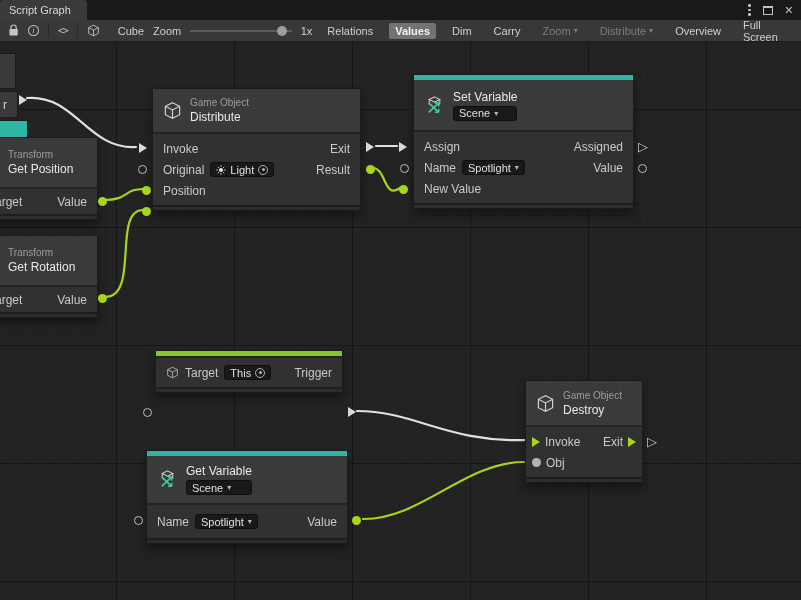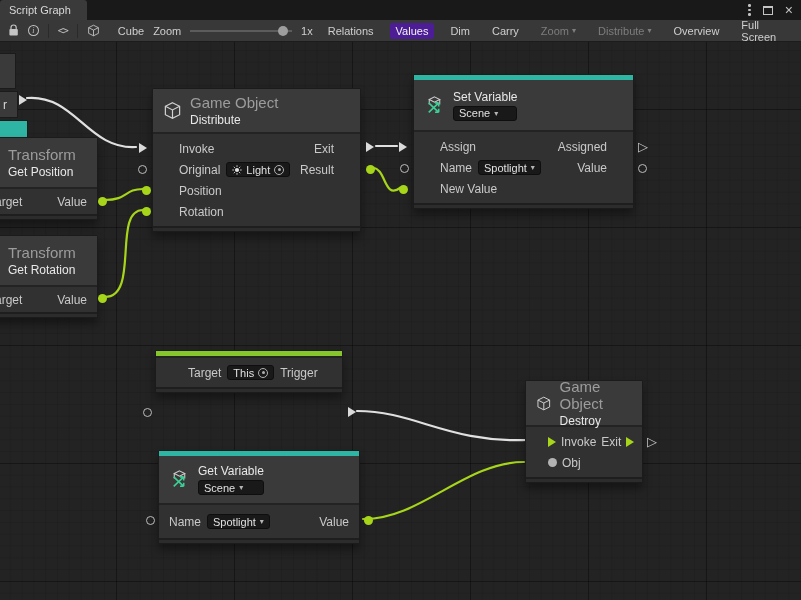--- a/index.html
+++ b/index.html
@@ -37,21 +37,21 @@
     font-size:8px; color:#c0c0c0; display:flex; align-items:center; justify-content:center;
     font-family:"Liberation Serif", serif; font-style:italic;
   }
   .code-glyph { font-family:"DejaVu Sans Mono", monospace; font-size:10px; color:#c0c0c0; letter-spacing:-1px; }
   .chip { display:flex; align-items:center; gap:18px; }
   .slider { position:relative; width:104px; height:12px; }
   .slider .track { position:absolute; left:0; right:0; top:5px; height:2px; background:#5c5c5c; }
   .slider .knob { position:absolute; top:1px; left:86%; width:10px; height:10px; border-radius:50%; background:#9e9e9e; }
   .tb-buttons { margin-left:auto; display:flex; align-items:center; gap:10px; }
   .tb-btn { padding:2px 6px; border-radius:2px; color:#cfcfcf; font-size:11px; display:flex; gap:3px; align-items:center; }
-  .tb-btn.active { background:#4c1d95; color:#f2f2f2; }
+  .tb-btn.active { background:#737373; color:#f2f2f2;font-weight:bold; }
   .tb-btn.disabled { color:#7d7d7d; }
   .tb-btn .caret { font-size:8px; }
 
   
   .canvas {
     position:relative; width:801px; height:558px; overflow:hidden;
     background-color:#232323;
     background-image:
       linear-gradient(to right, rgba(0,0,0,.30) 1px, transparent 1px),
       linear-gradient(to bottom, rgba(0,0,0,.30) 1px, transparent 1px),
@@ -66,23 +66,23 @@
   .node {
     position:absolute; z-index:2;
     background:#363636; border:1px solid #1b1b1b; border-radius:2px;
     box-shadow:0 6px 10px rgba(0,0,0,.38);
   }
   .accent { height:5px; }
   .accent.teal { background:#2fb5a4; }
   .accent.green { background:#86c62c; }
   .hd { display:flex; align-items:center; gap:8px; padding:0 10px; background:#3a3a3a; }
   .hd .col { display:flex; flex-direction:column; gap:2px; }
-  .cat { font-size:15px; color:#9c9c9c; }
+  .cat { font-size:10px; color:#9c9c9c; }
   .ttl { font-size:12px; color:#e8e8e8; }
-  .bd { background:#313131; border-top:2px solid #232323; padding:4px 16px; }
+  .bd { background:#313131; border-top:2px solid #232323; padding:4px 0; }
   .row { height:21px; display:flex; align-items:center; padding:0 10px; font-size:12px; color:#c9c9c9; gap:6px; }
   .row .right { margin-left:auto; }
   .ft { height:5px; background:#2c2c2c; border-top:2px solid #1e1e1e; }
 
   .pill {
     display:inline-flex; align-items:center; gap:4px;
     background:#191919; border:1px solid #0e0e0e; border-radius:3px;
     padding:0 5px; height:15px; font-size:11px; color:#e0e0e0;
   }
   .pill .caret { font-size:8px; color:#b5b5b5; }
@@ -254,23 +254,20 @@
               </g>
           </svg>
           <span>Light</span>
           <span class="picker"></span>
         </span>
         <span class="right">Result</span>
       </div>
       <div class="row">
           <span>Position</span>
         </div>
-      <div class="row">
-          <span>Rotation</span>
-        </div>
     </div>
     <div class="ft"></div>
     <span class="port tri" style="left:-14px; top:54px;"></span>
     <span class="port dot hollow" style="left:-15px; top:76px;"></span>
     <span class="port dot green" style="left:-11px; top:97px;"></span>
     <span class="port dot green" style="left:-11px; top:118px;"></span>
     <span class="port tri" style="right:-14px; top:53px;"></span>
     <span class="port dot green" style="right:-15px; top:76px;"></span>
   </div>
 
@@ -330,21 +327,21 @@
           <span class="picker"></span>
         </span>
         <span class="right">Trigger</span>
       </div>
     </div>
     <div class="ft"></div>
     <span class="port dot hollow" style="left:-13px; top:57px;"></span>
     <span class="port tri" style="right:-14px; top:56px;"></span>
   </div>
 
-  <div class="node" style="left:158px; top:408px; width:202px;">
+  <div class="node" style="left:146px; top:408px; width:202px;">
     <div class="accent teal"></div>
     <div class="hd" style="height:47px;">
       <svg width="21" height="21" viewBox="0 0 20 20">
         <path d="M10 1.8 15 4.3 10 6.8 5 4.3Z" fill="none" stroke="#cfcfcf"></path>
         <path d="M5 4.3 5 9 M15 4.3 15 9" fill="none" stroke="#cfcfcf"></path>
         <path d="M4.5 16.5 14 7.5 M14 7.5 14 11 M14 7.5 10.5 7.5" fill="none" stroke="#3ecf96" stroke-width="1.5"></path>
         <path d="M4.5 7.5 14 16.5 M14 16.5 10.5 16.5 M14 16.5 14 13" fill="none" stroke="#3ecf96" stroke-width="1.5"></path>
       </svg>
       <div class="col">
         <span class="ttl">Get Variable</span>

